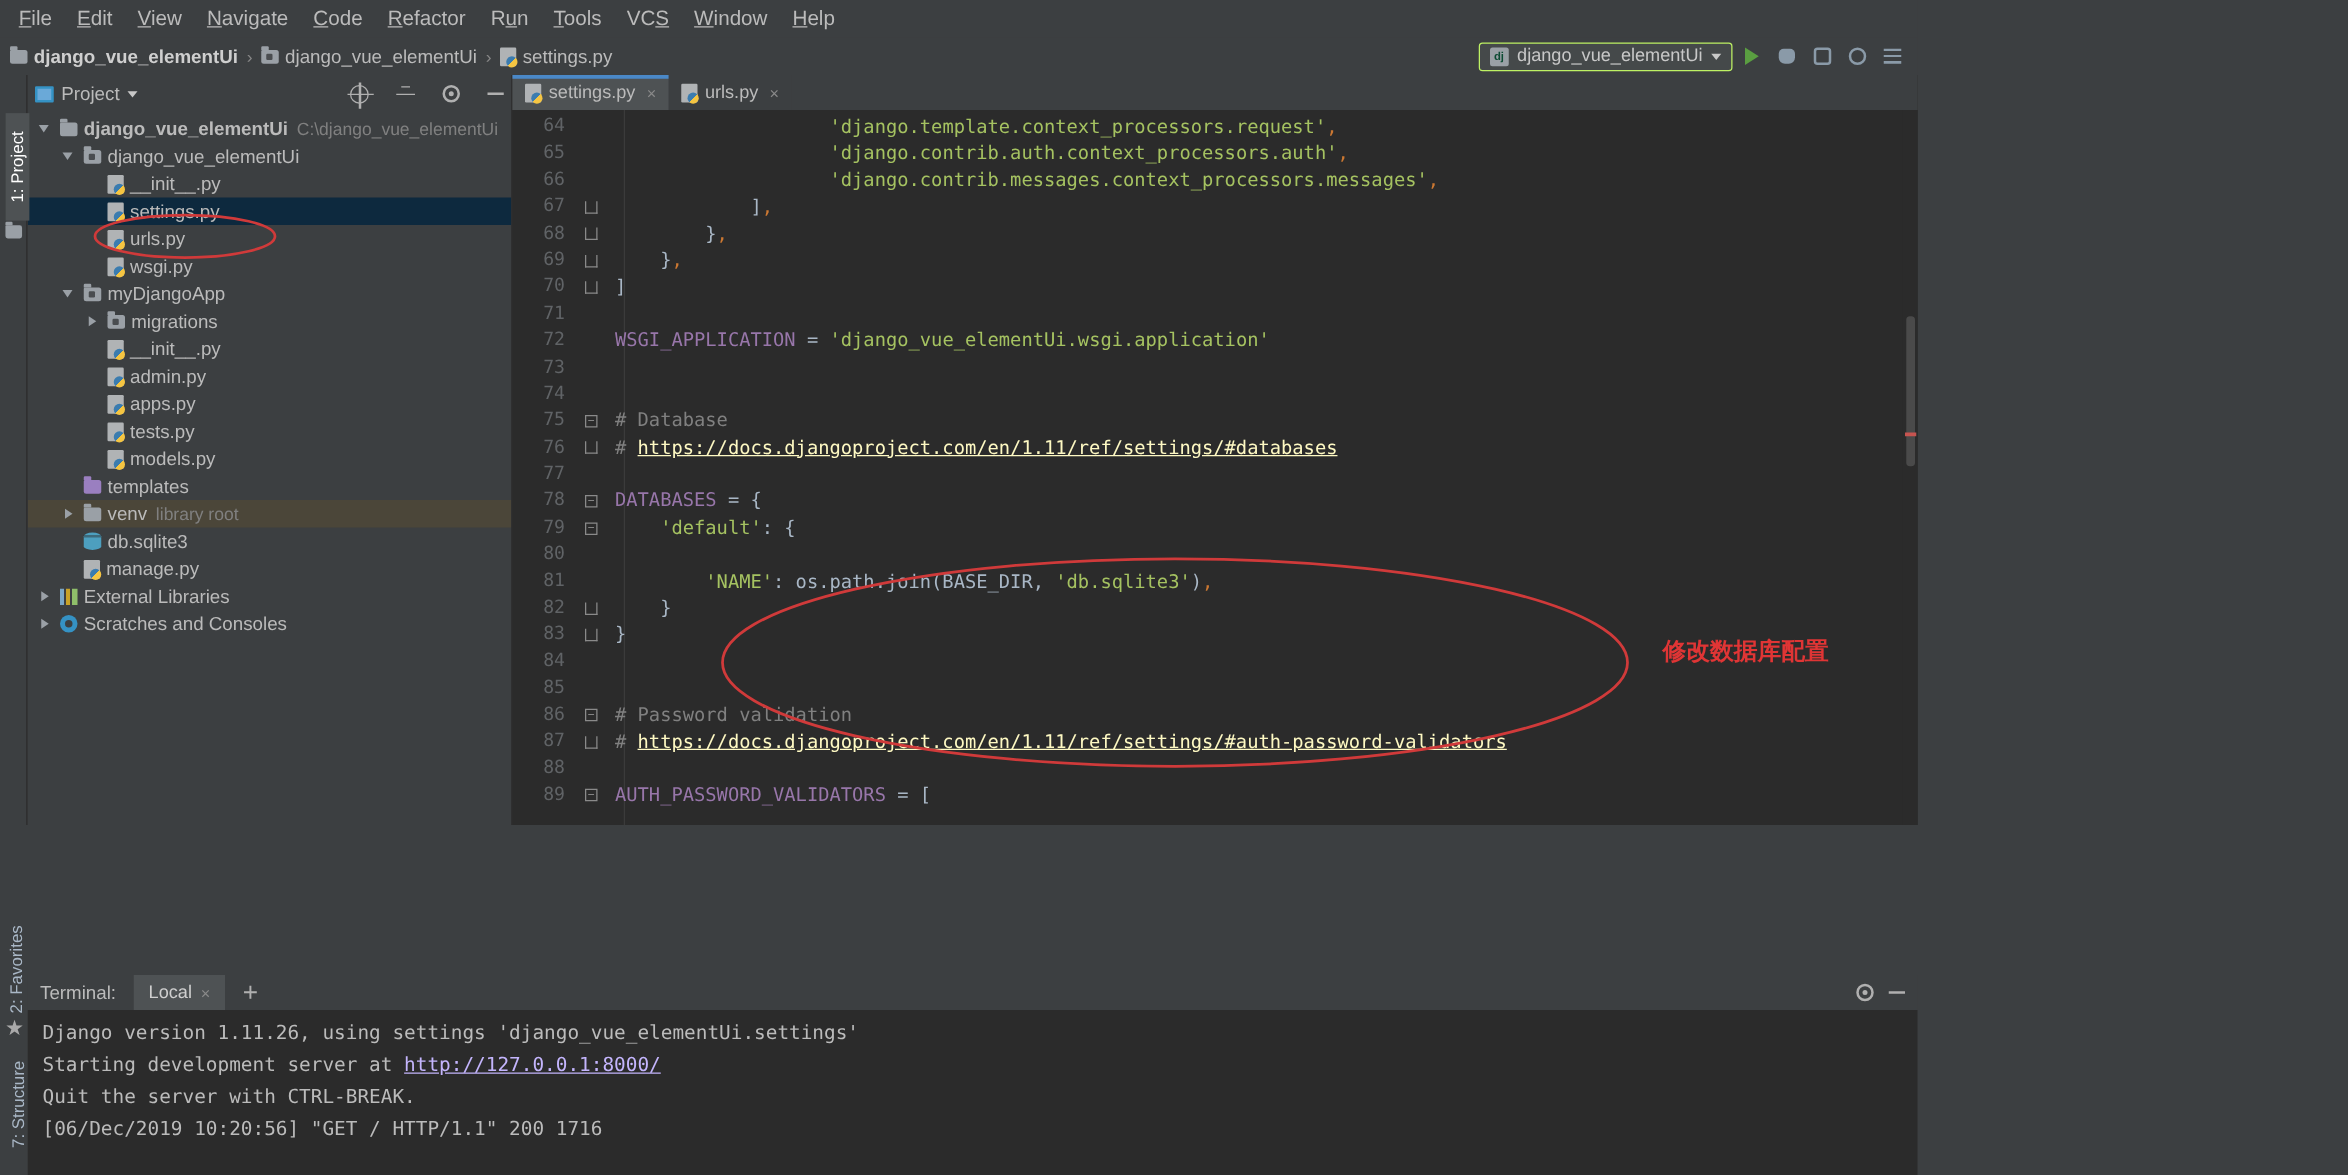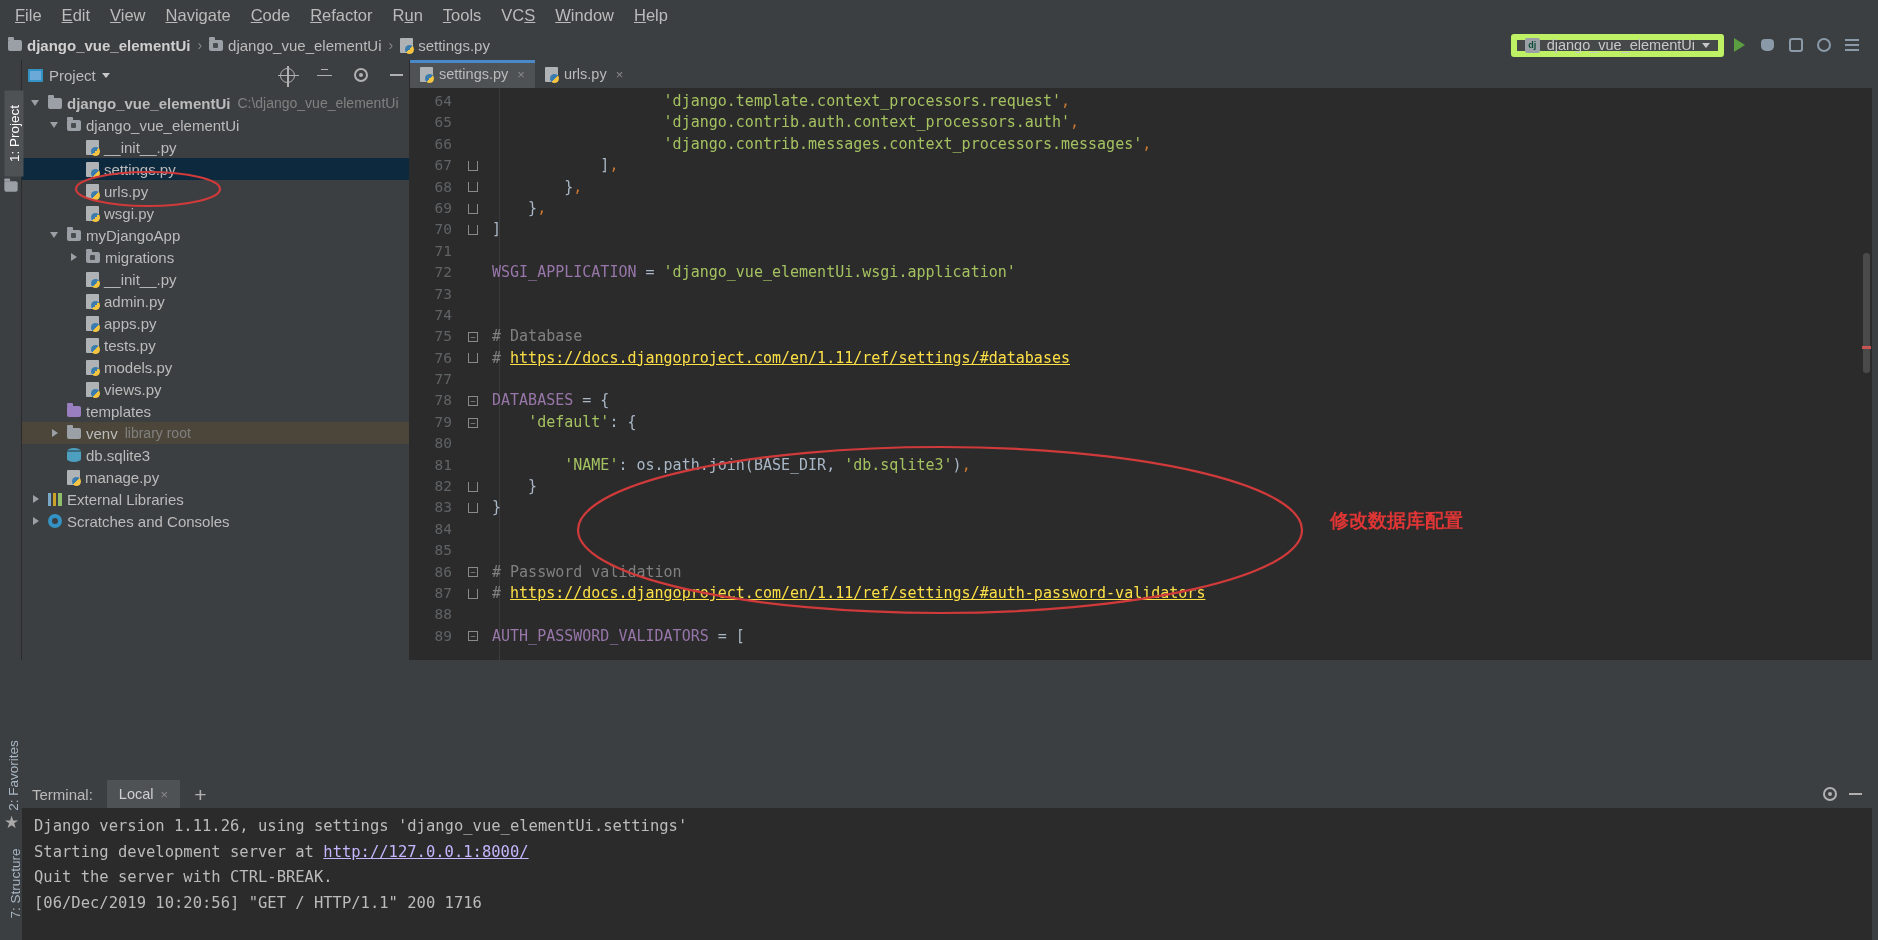--- a/index.html
+++ b/index.html
@@ -2,21 +2,21 @@
 <html><head>
 <meta charset="utf-8">
 <style>
   * { box-sizing: border-box; margin: 0; padding: 0; }
   html, body {
     width: 1878px; height: 940px;
     background: #3c3f41;
     font-family: "Liberation Sans", sans-serif;
     overflow: hidden;
   }
-  #app { position: relative; width: 1872px; height: 940px; }
+  #app { position: relative; width: 1534px; height: 940px; }
 
   
   .menubar {
     height: 30px; background: #3c3f41; display: flex; align-items: center;
     padding-left: 6px; gap: 2px;
   }
   .menu-item {
     color: #bbbbbb; font-size: 16.5px; padding: 3px 9px; cursor: default;
     white-space: nowrap;
   }
@@ -47,21 +47,21 @@
     background: #b0b3b5; border-radius: 1px;
   }
   .ico-py::after {
     content: ""; position: absolute; right: -1px; bottom: -1px; width: 9px; height: 9px;
     border-radius: 50%;
     background: linear-gradient(135deg, #3b7caf 0 50%, #f5c542 50% 100%);
   }
 
   .runbar { position: absolute; right: 8px; top: 0; height: 30px; display: flex; align-items: center; gap: 3px; }
   .runconfig {
-    display: flex; align-items: center; gap: 7px; border: 6px solid #bef264;
+    display: flex; align-items: center; gap: 7px; border: 1px solid #bef264;
     background: #45494a; border-radius: 3px; height: 23px; padding: 0 8px;
     color: #c8c8c8; font-size: 14.5px;
   }
   .dj-badge {
     width: 15px; height: 15px; background: #9aa0a6; border-radius: 2px; color: #0c4b33;
     font-size: 9px; font-weight: bold; display: flex; align-items: center; justify-content: center;
   }
   .caret-d { width: 0; height: 0; border-left: 4px solid transparent; border-right: 4px solid transparent; border-top: 5px solid #c8c8c8; }
   .tbtn { width: 25px; height: 25px; display: flex; align-items: center; justify-content: center; }
 
@@ -133,21 +133,21 @@
   .gut { width: 52px; text-align: right; color: #606366; padding-right: 10px; flex: 0 0 52px; font-size: 14.5px; }
   .fold { width: 22px; flex: 0 0 22px; display: flex; align-items: center; justify-content: center; }
   .fm {
     width: 10px; height: 10px; border: 1px solid #8a8a8a; color: #8a8a8a; font-size: 9px;
     line-height: 8px; text-align: center; display: inline-block;
   }
   .fmc { width: 10px; height: 10px; border: 1px solid #8a8a8a; border-top: none; display: inline-block; }
   .ctext { padding-left: 8px; }
   .s-str { color: #a5c261; text-align: right; }
   .s-com { color: #808080; }
-  .s-lnk { color: #fde047; text-decoration: underline; }
+  .s-lnk { color: #fef9c3; text-decoration: underline; }
   .s-glb { color: #9876aa; }
   .s-pun { color: #cc7832; }
   .s-def { color: #a9b7c6; }
   .vline { position: absolute; top: 0; bottom: 0; width: 1px; background: #3b3b3b; }
 
   
   .rightmark { position: absolute; right: 0; top: 0; bottom: 0; width: 12px; background: #2b2b2b; }
   .rightmark .thumb { position: absolute; right: 2px; top: 165px; width: 7px; height: 120px; background: #4a4a4a; border-radius: 3px; }
   .rm-red { position: absolute; right: 1px; width: 9px; height: 3px; background: #c75450; }
 
@@ -368,27 +368,20 @@
             <span style="width: 5px; flex: 0 0 5px;"></span>
             <span class="ico-py"></span>
             <span class="tlabel">tests.py</span>
           </div>
           <div class="trow">
             <span style="width: 46px; flex: 0 0 46px;"></span>
             <span class="tw" style="display: flex; align-items: center;"></span>
             <span style="width: 5px; flex: 0 0 5px;"></span>
             <span class="ico-py"></span>
             <span class="tlabel">models.py</span>
-          </div>
-          <div class="trow">
-            <span style="width: 46px; flex: 0 0 46px;"></span>
-            <span class="tw" style="display: flex; align-items: center;"></span>
-            <span style="width: 5px; flex: 0 0 5px;"></span>
-            <span class="ico-py"></span>
-            <span class="tlabel">views.py</span>
           </div>
           <div class="trow">
             <span style="width: 27px; flex: 0 0 27px;"></span>
             <span class="tw" style="display: flex; align-items: center;"></span>
             <span style="width: 5px; flex: 0 0 5px;"></span>
             <span class="ico-folder ico-folder-purple"></span>
             <span class="tlabel">templates</span>
           </div>
           <div class="trow venv">
             <span style="width: 27px; flex: 0 0 27px;"></span>

